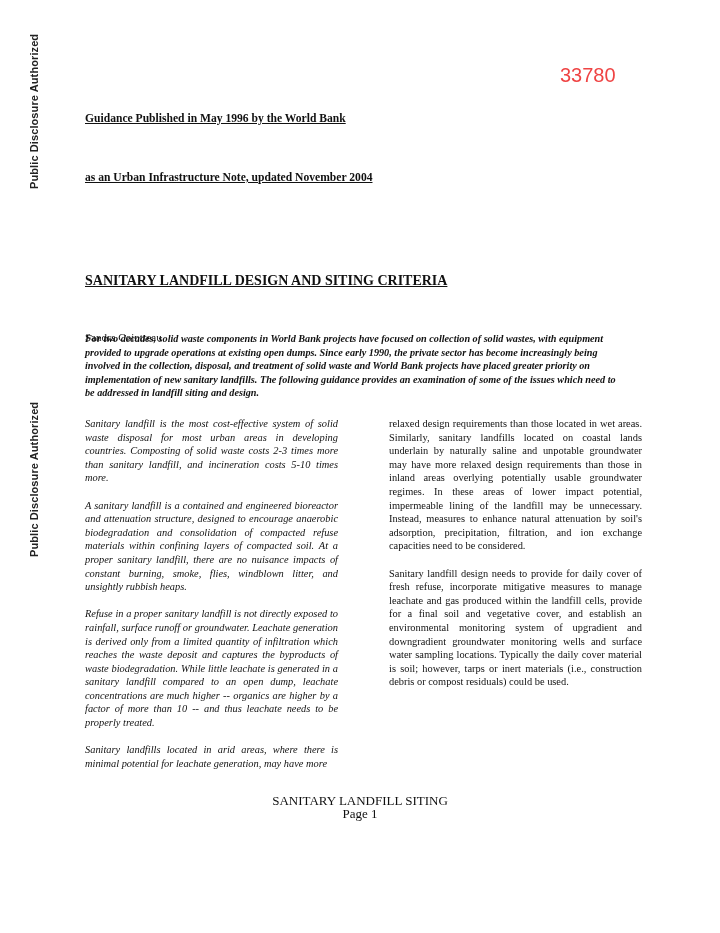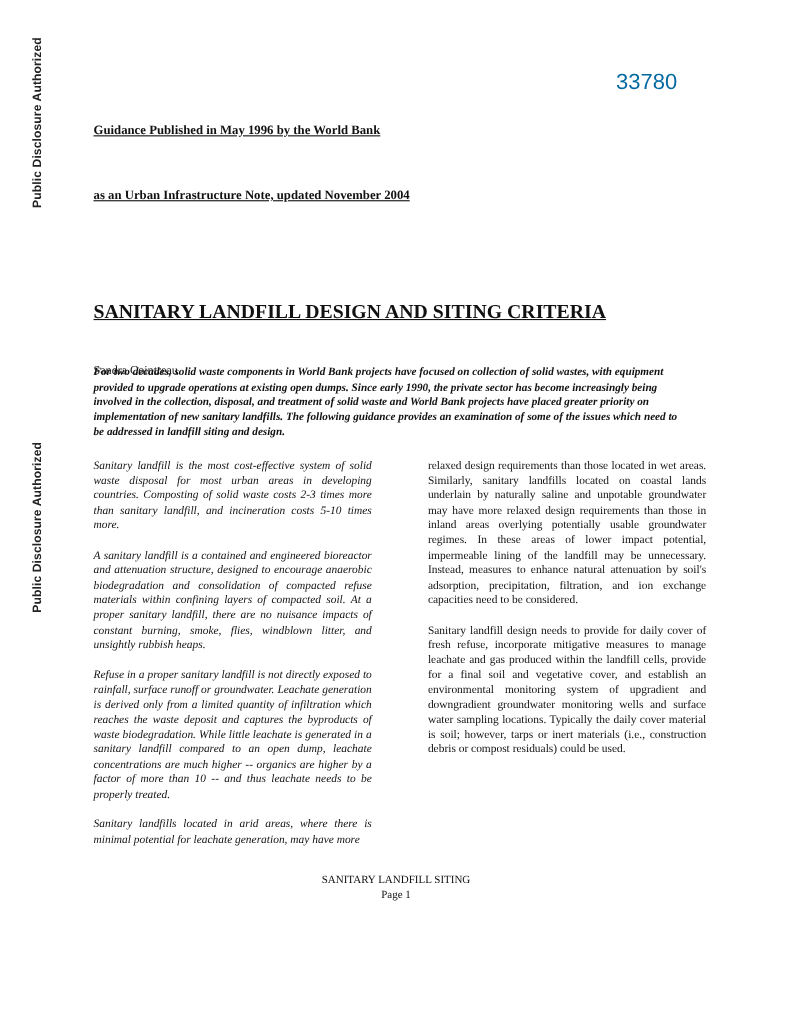--- a/index.html
+++ b/index.html
@@ -4,33 +4,33 @@
 <style>
   html, body { margin: 0; padding: 0; background: #ffffff; }
   body { width: 720px; height: 933px; position: relative; overflow: hidden;
          font-family: "Liberation Serif", "DejaVu Serif", serif; color: #111; }
   .side-stamp { position: absolute; font-family: "Liberation Sans", "DejaVu Sans", sans-serif;
                 font-weight: bold; font-size: 11px; color: #222; white-space: nowrap;
                 transform: rotate(-90deg); transform-origin: left top; letter-spacing: 0.1px; }
   #stamp1 { left: 28px; top: 189px; }
   #stamp2 { left: 28px; top: 557px; }
   .doc-number { position: absolute; left: 560px; top: 64px; font-family: "Liberation Sans", "DejaVu Sans", sans-serif;
-                font-size: 20px; color: #0369a1; }
+                font-size: 20px; color: #ef4444; }
   .pub-line { position: absolute; left: 85px; font-weight: bold; font-size: 11.6px; text-decoration: underline; white-space: nowrap; }
   #pub1 { top: 112px; }
   #pub2 { top: 139px; margin-top: 32px; }
-  .title { position: absolute; left: 85px; top: 273px; font-weight: bold; font-size: 18px; text-decoration: underline; white-space: nowrap; }
+  .title { position: absolute; left: 85px; top: 273px; font-weight: bold; font-size: 14px; text-decoration: underline; white-space: nowrap; }
   .author { position: absolute; left: 85px; top: 303px; font-size: 11px; margin-top: 28px; }
   .abstract { position: absolute; left: 85px; top: 332px; width: 540px; font-style: italic; font-weight: bold;
               font-size: 10.2px; line-height: 13.6px; }
   .col { position: absolute; top: 417px; width: 253px; font-size: 10.4px; line-height: 13.6px; text-align: justify; }
   #col-left { left: 85px; font-style: italic; }
   #col-right { left: 389px; }
   .col p { margin: 0 0 13.6px 0; }
-  .footer { position: absolute; left: 250px; top: 794px; width: 220px; text-align: center; font-size: 10px; line-height: 13px; }
+  .footer { position: absolute; left: 250px; top: 794px; width: 220px; text-align: center; font-size: 13px; line-height: 13px; }
 </style>
 </head>
 <body>
 
 <div id="stamp1" class="side-stamp">Public Disclosure Authorized</div>
 <div id="stamp2" class="side-stamp">Public Disclosure Authorized</div>
 
 <div class="doc-number">33780</div>
 
 <div id="pub1" class="pub-line">Guidance Published in May 1996 by the World Bank</div>

